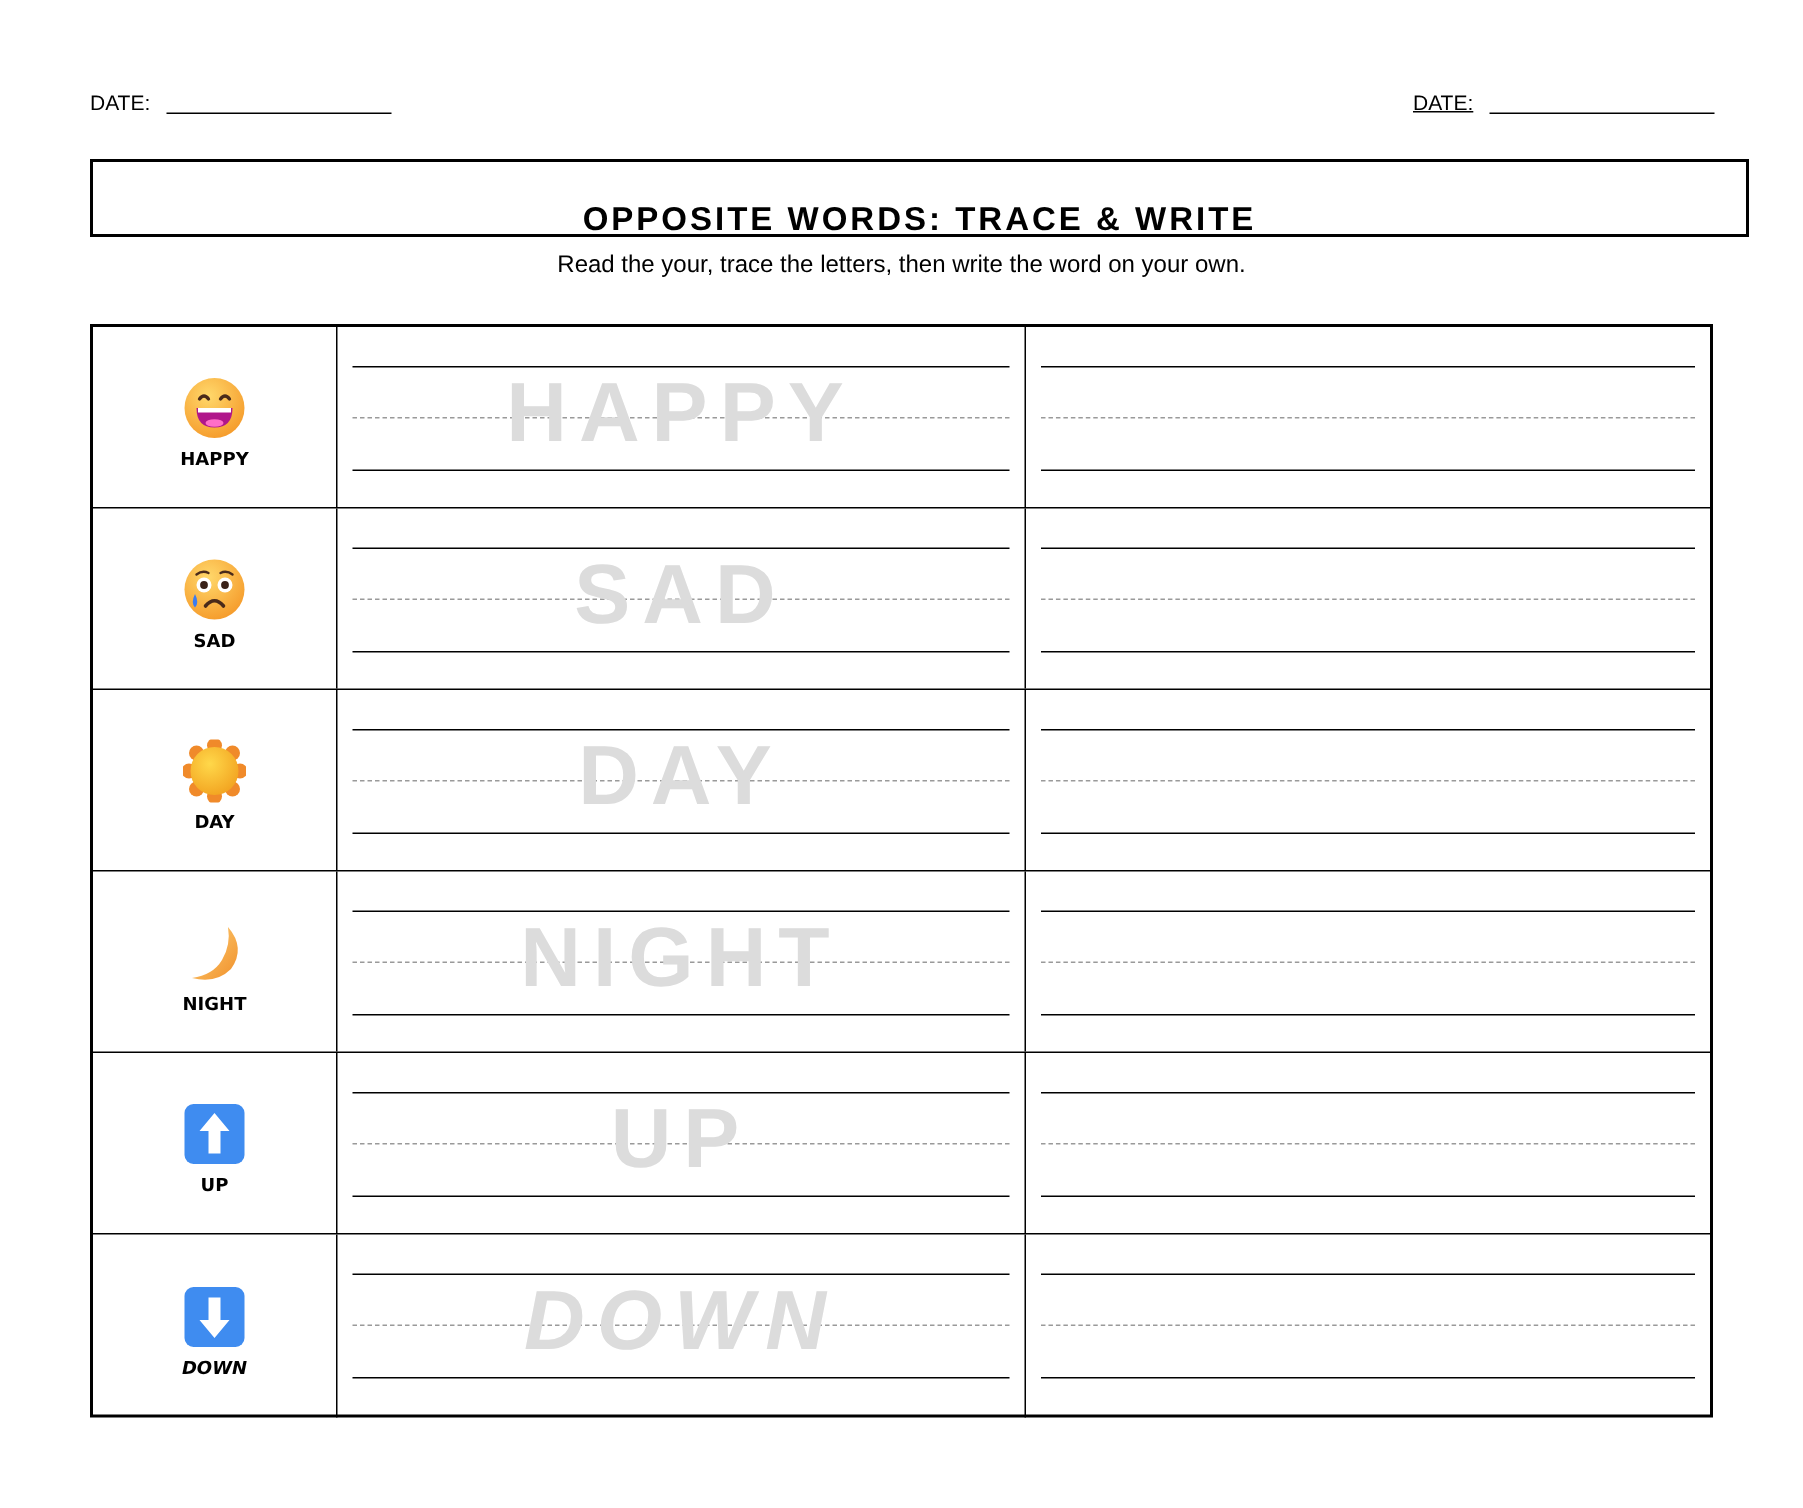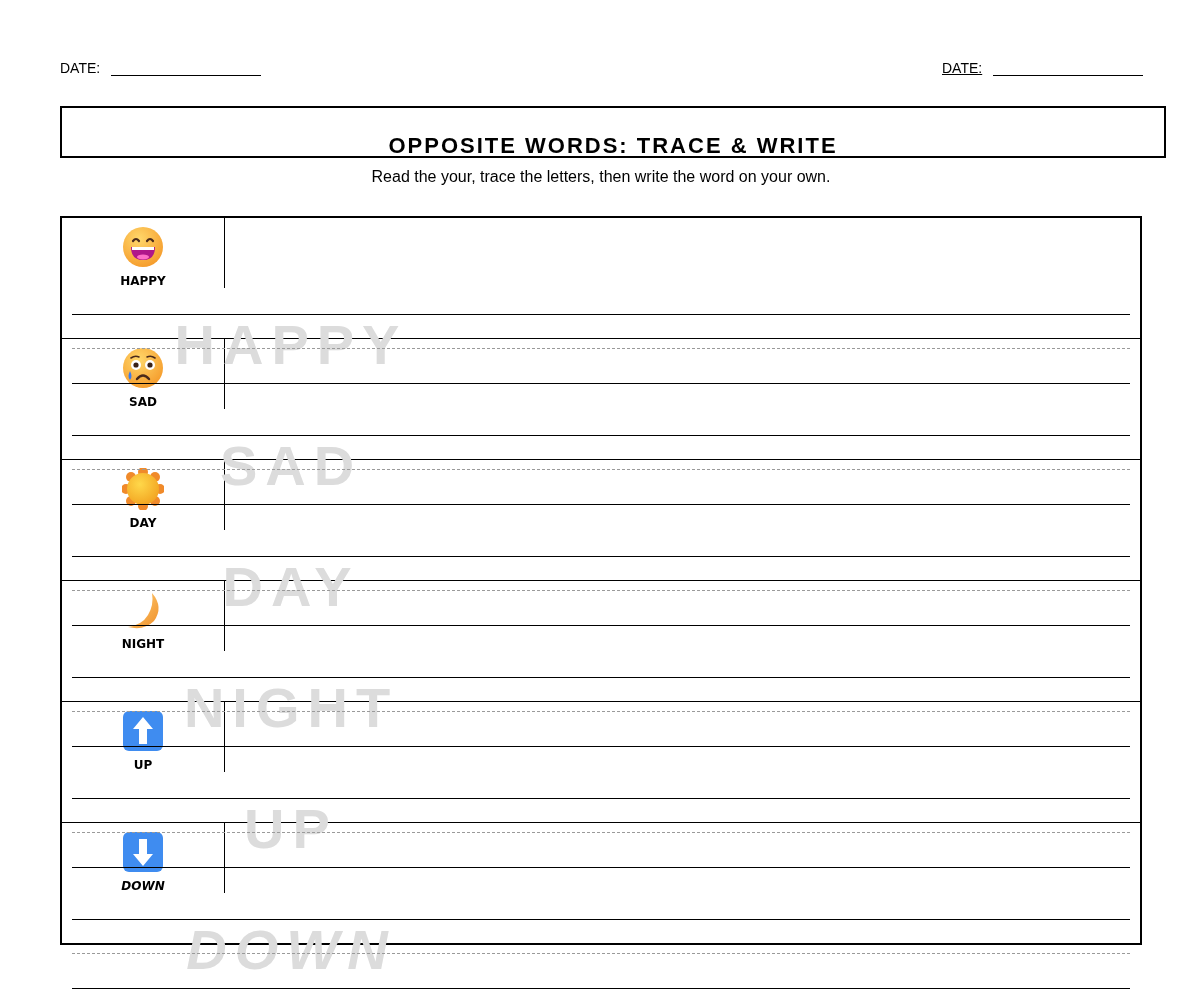--- a/index.html
+++ b/index.html
@@ -19,21 +19,21 @@
     border: 2px solid #000; display: flex; align-items: center; justify-content: center;
   }
   .title-box h1 { font-size: 22px; font-weight: bold; letter-spacing: 2px; margin-top: 27px; }
 
   .instructions { position: absolute; left: 0; top: 168px; width: 1202px; text-align: center; font-size: 16px; }
 
   .sheet {
     position: absolute; left: 60px; top: 216px; width: 1082px; height: 729px;
     border: 2px solid #000; border-collapse: collapse;
   }
-  .row { display: flex; height: 121px; border-bottom: 1px solid #000; flex-direction: column; }
+  .row { display: flex; height: 121px; border-bottom: 1px solid #000; }
   .row:last-child { border-bottom: none; height: 122px; font-style: italic; }
   .picture-cell { width: 163px; border-right: 1px solid #000; display: flex; flex-direction: column; align-items: center; justify-content: center; }
   .trace-cell { width: 459px; border-right: 1px solid #000; position: relative; }
   .write-cell { flex: 1; position: relative; }
 
   .emoji { width: 42px; height: 42px; margin-top: 8px; display: block; }
   .word-label { font-size: 12px; font-weight: bold; margin-top: 6px; font-family: "DejaVu Sans", sans-serif; }
 
   .guide { position: absolute; left: 10px; right: 10px; }
   .guide.top { top: 26px; border-top: 1px solid #000; }

